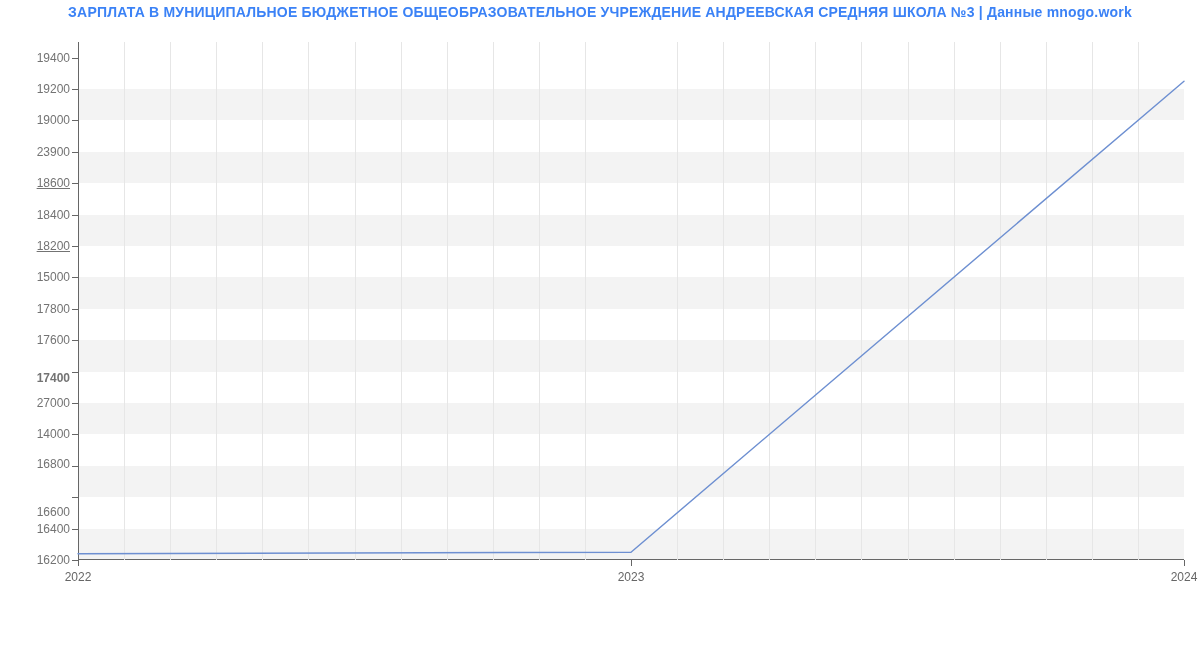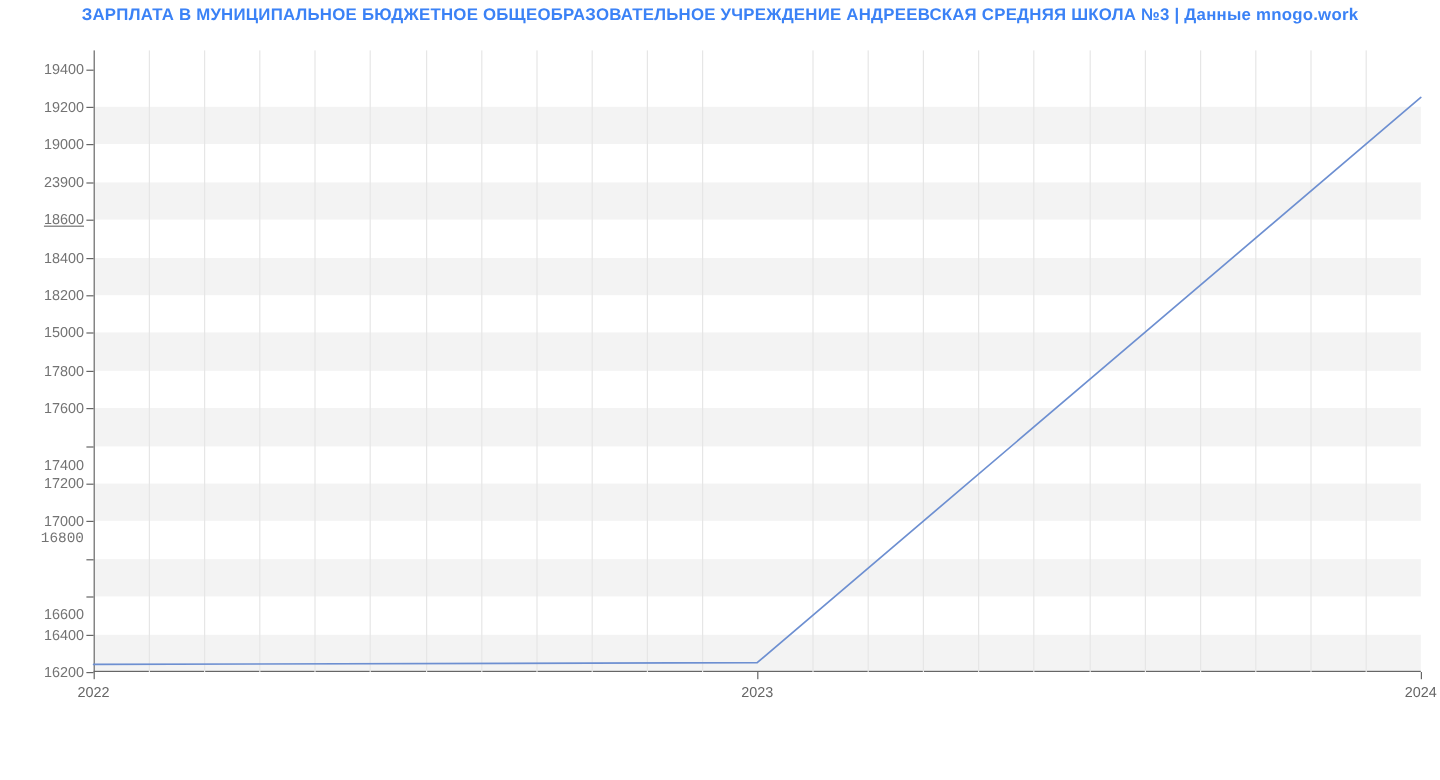--- a/index.html
+++ b/index.html
@@ -135,35 +135,35 @@
       <svg class="series" preserveAspectRatio="none" viewBox="0 0 1106 518">
       <path id="series-path" d="M0.0 511.7 L553.0 510.2 L1106.0 39.2" stroke="#6d8fd1"></path>
     </svg>
   <div class="tick-mark" style="left: -6px; top: 518px; width: 6px; height: 1px;"></div>
       <div class="ytick-label" style="position: absolute; left: -48px; width: 40px; top: 518px; text-align: right;">16200</div>
       <div class="tick-mark" style="left: -6px; top: 486.606px; width: 6px; height: 1px;"></div>
       <div class="ytick-label" style="position: absolute; left: -48px; width: 40px; top: 486.606px; text-align: right;">16400</div>
       <div class="tick-mark" style="left: -6px; top: 455.212px; width: 6px; height: 1px;"></div>
       <div class="ytick-label" style="position: absolute; left: -48px; width: 40px; top: 470px; text-align: right;">16600</div>
       <div class="tick-mark" style="left: -6px; top: 423.818px; width: 6px; height: 1px;"></div>
-      <div class="ytick-label" style="position: absolute; left: -48px; width: 40px; top: 407px; text-align: right; font-family: Liberation Mono, monospace;">16800</div>
+      <div class="ytick-label" style="position: absolute; left: -48px; width: 40px; top: 422px; text-align: right;">16800</div>
       <div class="tick-mark" style="left: -6px; top: 392.424px; width: 6px; height: 1px;"></div>
-      <div class="ytick-label" style="position: absolute; left: -48px; width: 40px; top: 392.424px; text-align: right;">17000</div>
+      <div class="ytick-label" style="position: absolute; left: -48px; width: 40px; top: 392.424px; text-align: right;">14000</div>
       <div class="tick-mark" style="left: -6px; top: 361.03px; width: 6px; height: 1px;"></div>
-      <div class="ytick-label" style="position: absolute; left: -48px; width: 40px; top: 361.03px; text-align: right;">17200</div>
+      <div class="ytick-label" style="position: absolute; left: -48px; width: 40px; top: 361.03px; text-align: right;">27000</div>
       <div class="tick-mark" style="left: -6px; top: 329.636px; width: 6px; height: 1px;"></div>
-      <div class="ytick-label" style="position: absolute; left: -48px; width: 40px; top: 346px; text-align: right;">17400</div>
+      <div class="ytick-label" style="position: absolute; left: -48px; width: 40px; top: 336px; text-align: right; font-weight: bold;">17400</div>
       <div class="tick-mark" style="left: -6px; top: 298.242px; width: 6px; height: 1px;"></div>
       <div class="ytick-label" style="position: absolute; left: -48px; width: 40px; top: 298.242px; text-align: right;">17600</div>
       <div class="tick-mark" style="left: -6px; top: 266.848px; width: 6px; height: 1px;"></div>
       <div class="ytick-label" style="position: absolute; left: -48px; width: 40px; top: 266.848px; text-align: right;">17800</div>
       <div class="tick-mark" style="left: -6px; top: 235.455px; width: 6px; height: 1px;"></div>
       <div class="ytick-label" style="position: absolute; left: -48px; width: 40px; top: 235.455px; text-align: right;">15000</div>
       <div class="tick-mark" style="left: -6px; top: 204.061px; width: 6px; height: 1px;"></div>
-      <div class="ytick-label" style="position: absolute; left: -48px; width: 40px; top: 204.061px; text-align: right;">18200</div>
+      <div class="ytick-label" style="position: absolute; left: -48px; width: 40px; top: 204.061px; text-align: right; text-decoration: underline;">18200</div>
       <div class="tick-mark" style="left: -6px; top: 172.667px; width: 6px; height: 1px;"></div>
       <div class="ytick-label" style="position: absolute; left: -48px; width: 40px; top: 172.667px; ">18400</div>
       <div class="tick-mark" style="left: -6px; top: 141.273px; width: 6px; height: 1px;"></div>
       <div class="ytick-label" style="position: absolute; left: -48px; width: 40px; top: 141.273px; text-align: right; text-decoration: underline;">18600</div>
       <div class="tick-mark" style="left: -6px; top: 109.879px; width: 6px; height: 1px;"></div>
       <div class="ytick-label" style="position: absolute; left: -48px; width: 40px; top: 109.879px; text-align: right;">23900</div>
       <div class="tick-mark" style="left: -6px; top: 78.4848px; width: 6px; height: 1px;"></div>
       <div class="ytick-label" style="position: absolute; left: -48px; width: 40px; top: 78.4848px; text-align: right;">19000</div>
       <div class="tick-mark" style="left: -6px; top: 47.0909px; width: 6px; height: 1px;"></div>
       <div class="ytick-label" style="position: absolute; left: -48px; width: 40px; top: 47.0909px; text-align: right;">19200</div>

